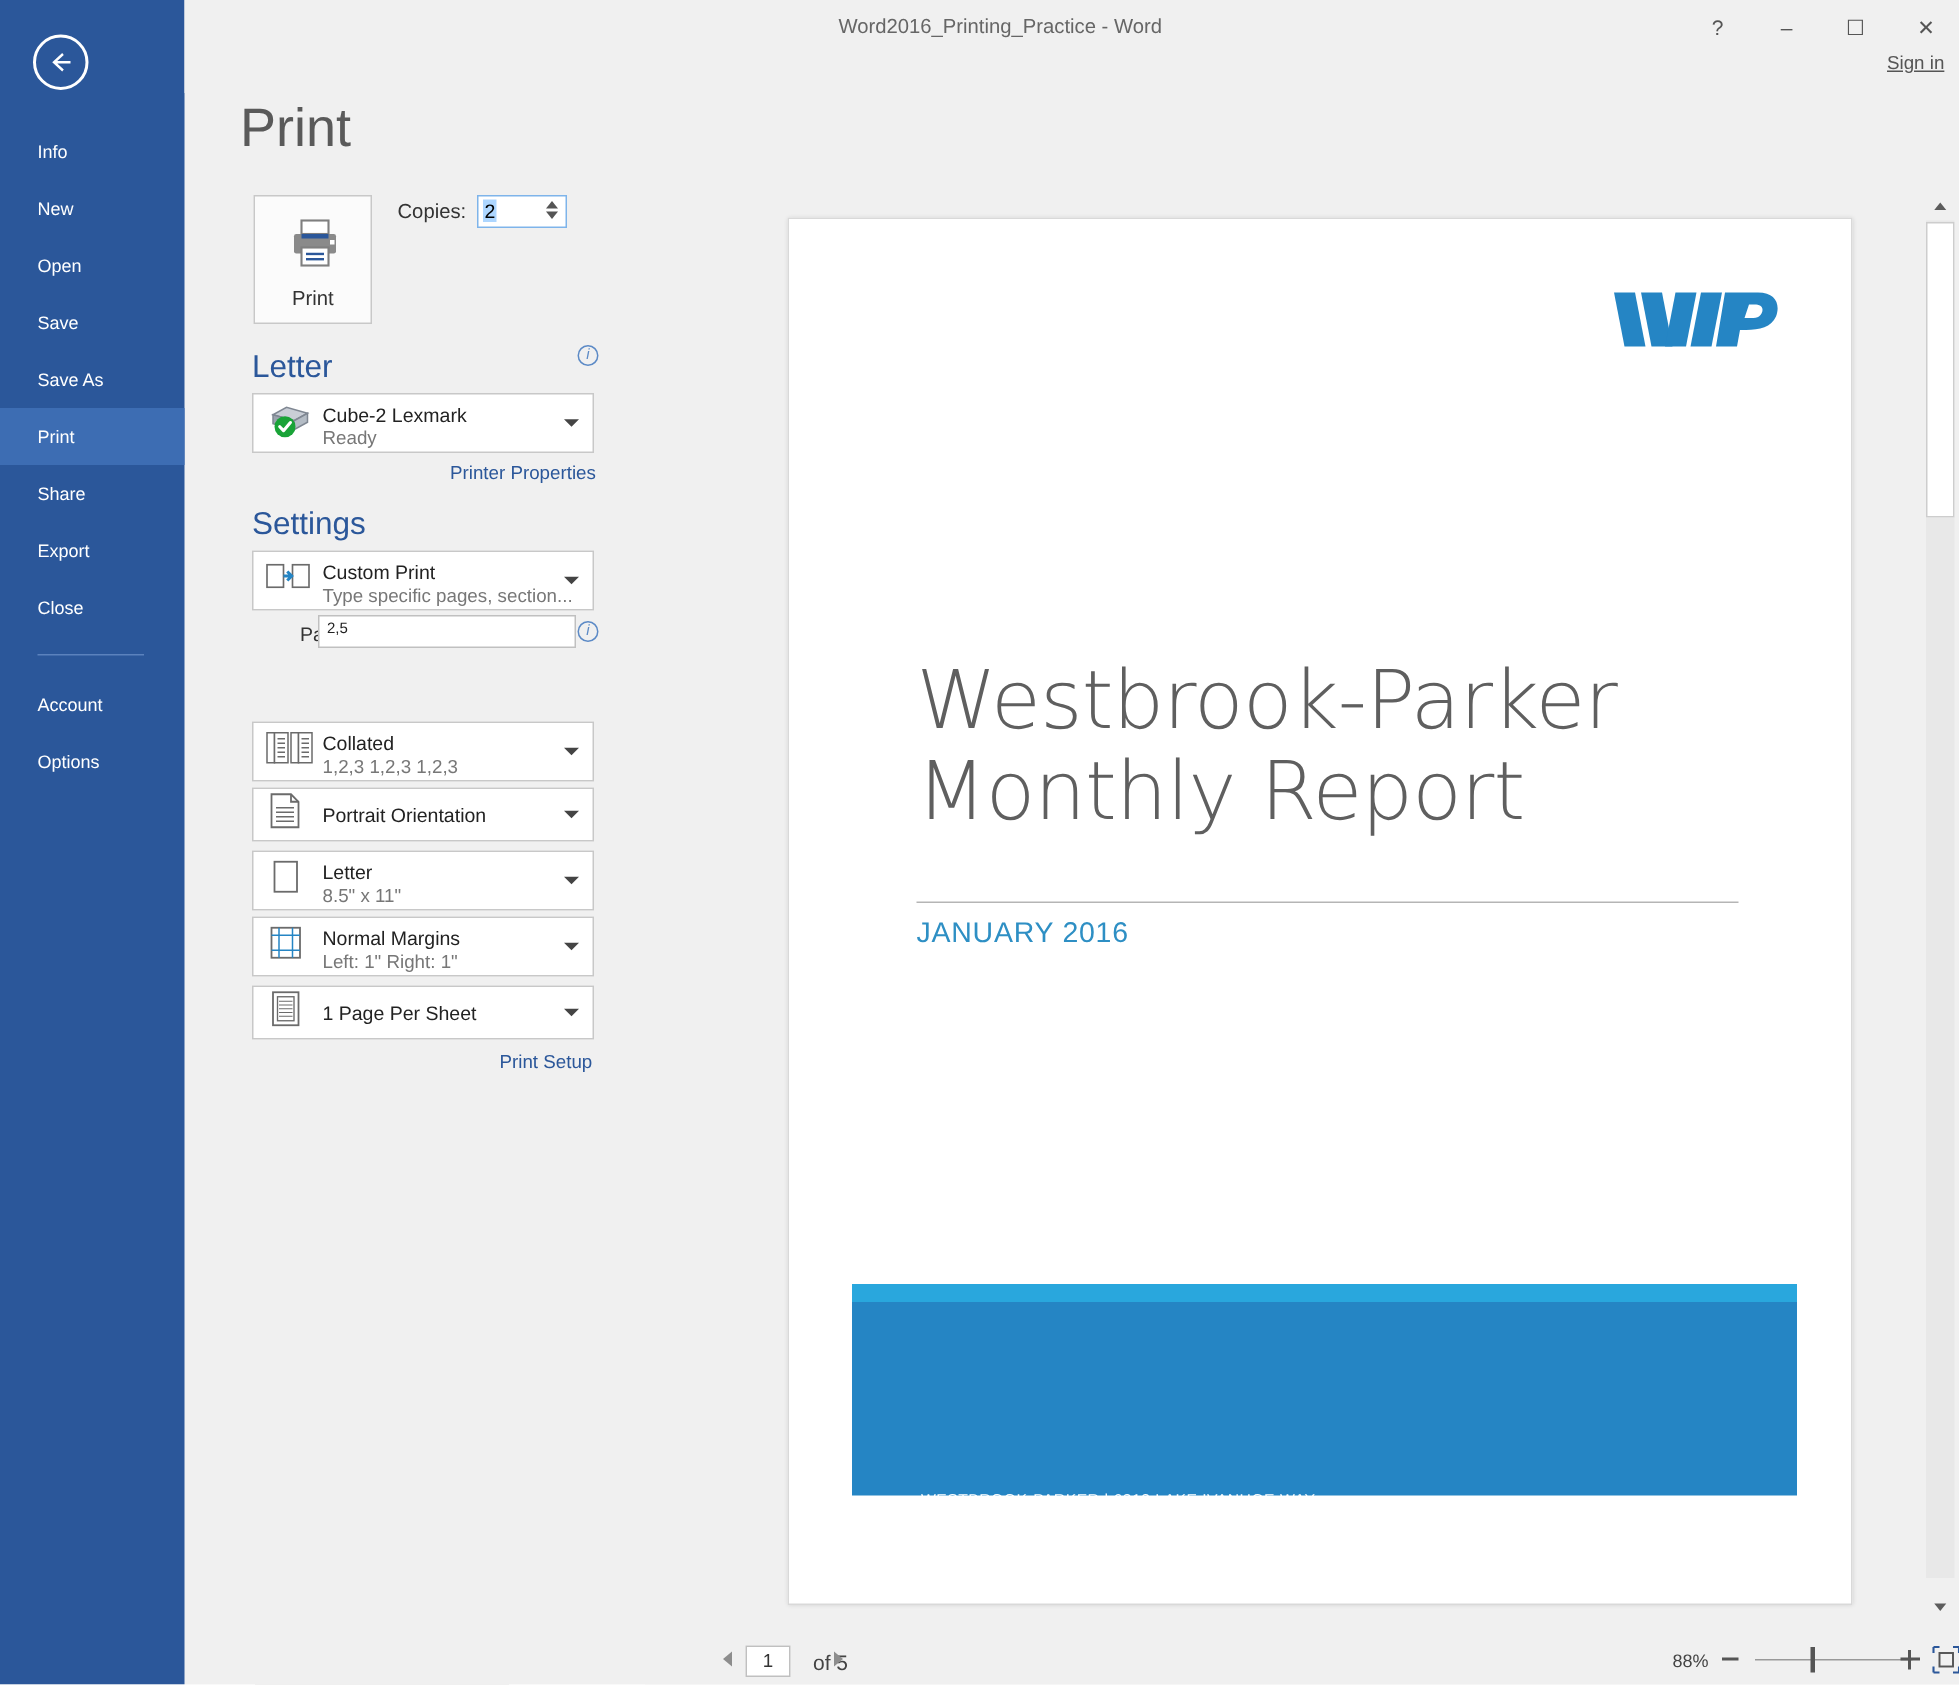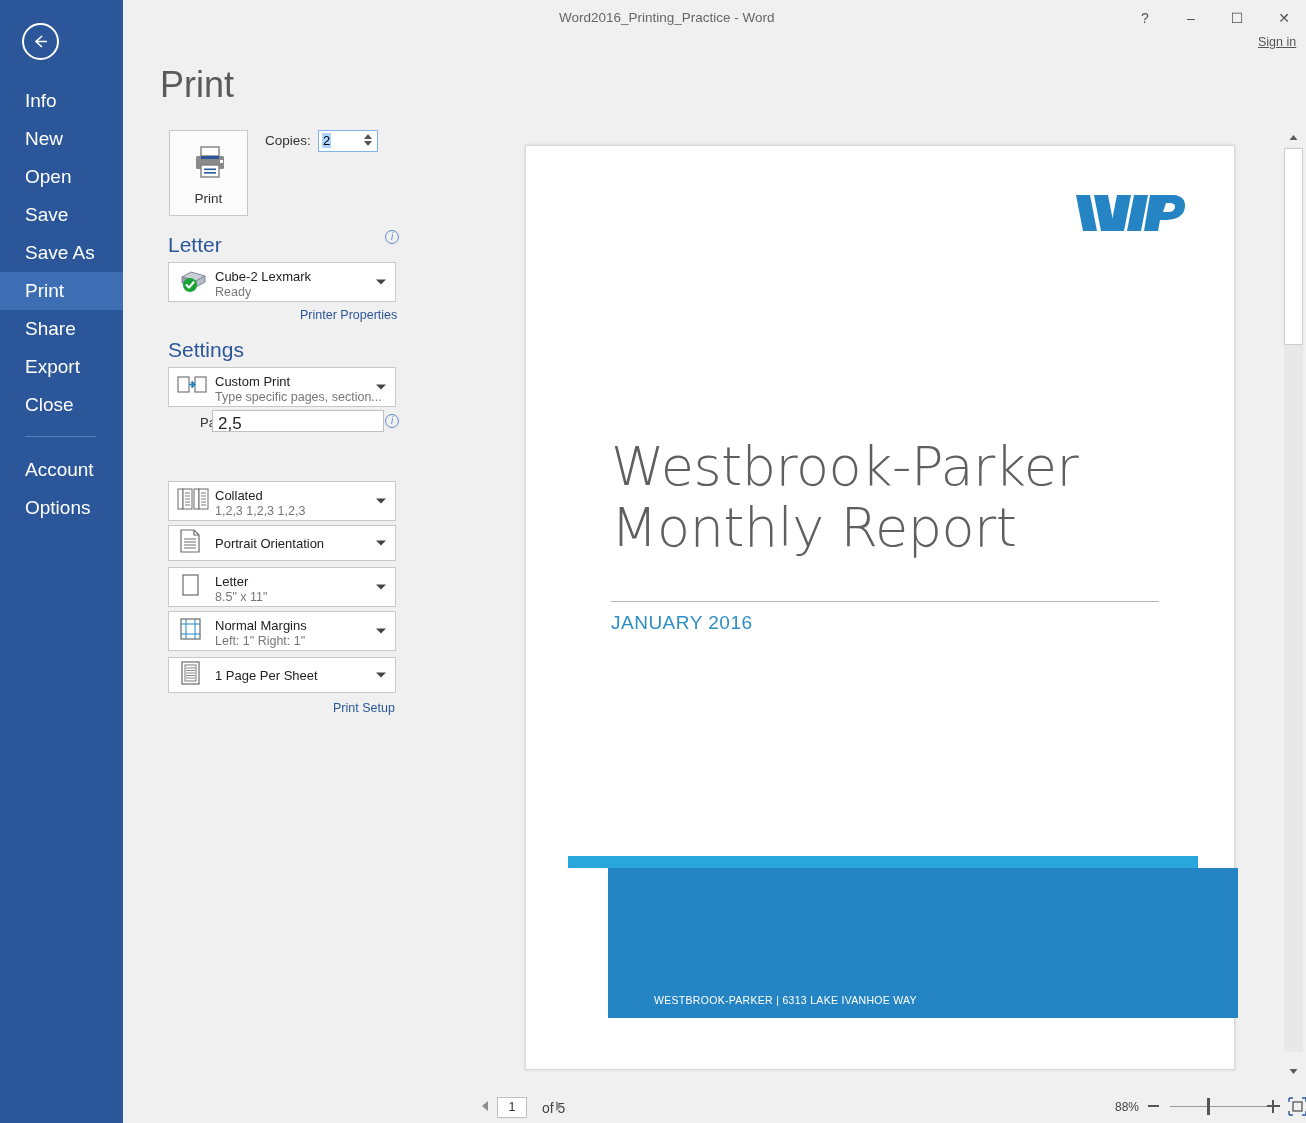--- a/index.html
+++ b/index.html
@@ -28,21 +28,21 @@
     border-radius: 50%;
     border: 2px solid #ffffff;
     cursor: pointer;
   }
   .back-btn svg { position: absolute; left: 7px; top: 7px; }
   .rail-list { position: absolute; top: 82px; left: 0; width: 123px; }
   .rail-item {
     height: 38px; line-height: 38px;
     padding-left: 25px;
     color: #ffffff;
-    font-size: 19px;
+    font-size: 12px;
     cursor: pointer;
     white-space: nowrap;
   }
   .rail-item.active { background: #3d6db3; }
   .rail-sep {
     height: 1px; background: #5b82bd;
     margin: 12px 27px 14px 25px;
   }
 
   
@@ -187,21 +187,21 @@
     font-size: 13px; color: #333333; margin-left: 32px;
   }
   .pages-box {
     position: absolute; left: 212px; top: 410px;
     width: 172px; height: 22px;
     background: #ffffff; border: 1px solid #c0c0c0;
     cursor: text;
   }
   .pages-box span {
     position: absolute; left: 5px; top: 3px;
-    font-size: 17px; color: #222222;
+    font-size: 10px; color: #222222;
   }
 
   
   .preview-pane {
     position: absolute; left: 430px; top: 126px;
     width: 845px; height: 965px;
     background: #f0f0f0;
   }
   .sheet {
     position: absolute; left: 95px; top: 19px;
@@ -227,21 +227,21 @@
     position: absolute; left: 85px; top: 466px;
     font-size: 19px; color: #2e8fc4;
     letter-spacing: 0.5px;
   }
   .band-top {
     position: absolute; left: 42px; top: 710px;
     width: 630px; height: 12px; background: #29a7dd;
   }
   .band-main {
     position: absolute; left: 42px; top: 722px;
-    width: 630px; height: 150px; background: #2585c4; margin-left: 40px;
+    width: 630px; height: 129px; background: #2585c4;
   }
   .band-text {
     position: absolute; left: 46px; top: 126px;
     font-size: 10.5px; color: #ffffff;
     letter-spacing: 0.3px;
     white-space: nowrap;
   }
 
   
   .vscroll {

